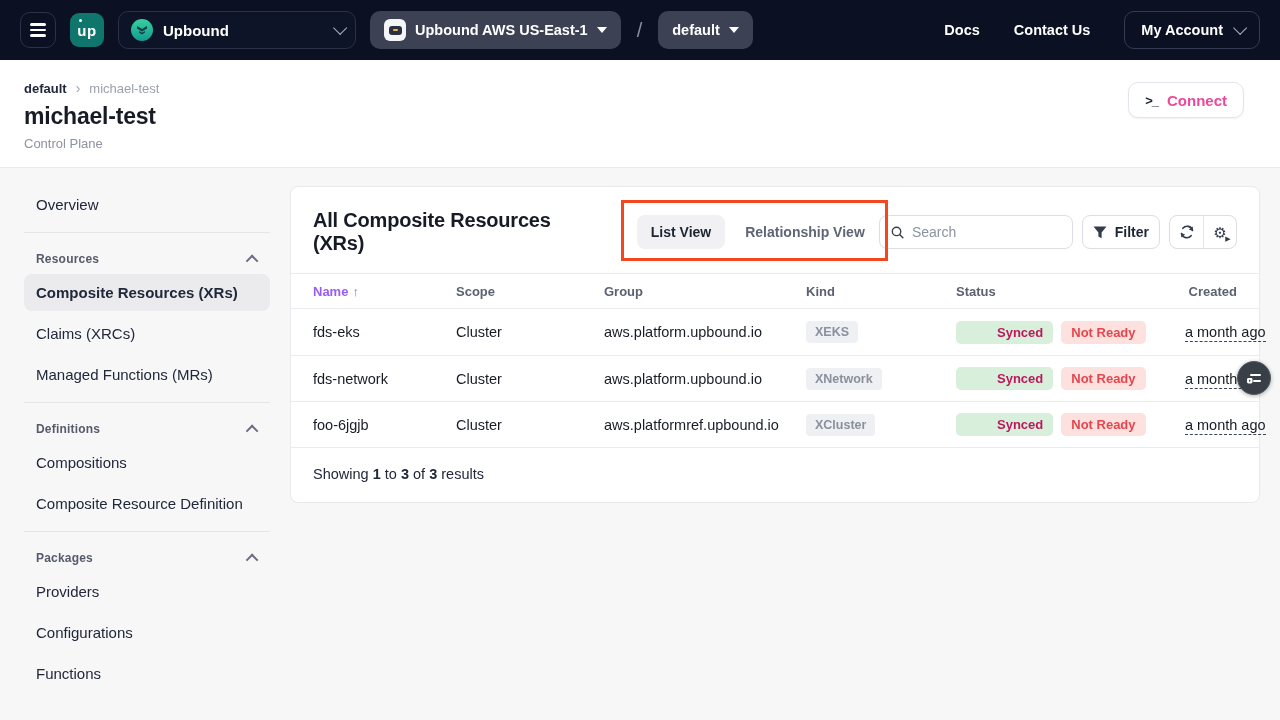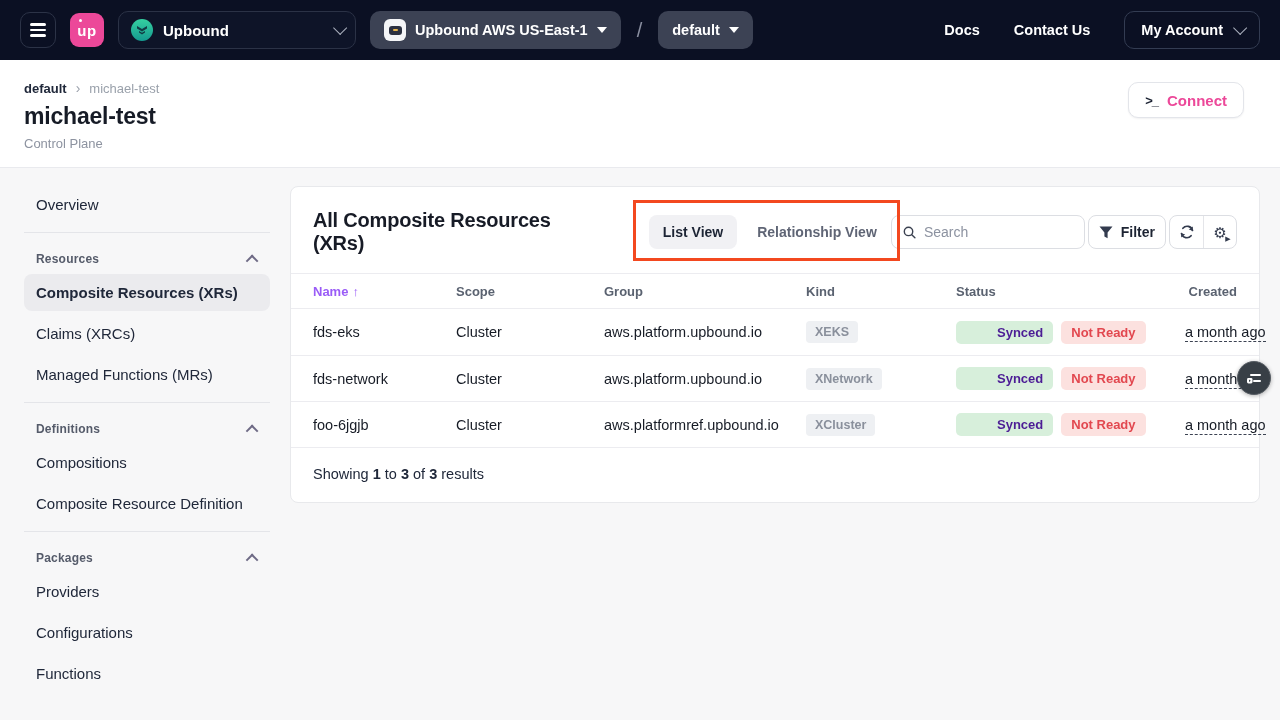--- a/index.html
+++ b/index.html
@@ -4,21 +4,21 @@
 <style>
   * { margin:0; padding:0; box-sizing:border-box; }
   html,body { width:1280px; height:720px; overflow:hidden; background:#f7f7f8;
     font-family:"Liberation Sans", sans-serif; }
 
   
   .topnav { height:60px; background:#0b1023; display:flex; align-items:center; padding:0 20px; gap:14px; }
   .hamburger { width:36px; height:36px; border:1.5px solid #2c3347; border-radius:10px;
     display:flex; flex-direction:column; justify-content:center; align-items:center; gap:3px; cursor:pointer; background:transparent; }
   .hamburger span { display:block; width:16px; height:2.5px; background:#fff; border-radius:2px; }
-  .logo { width:34px; height:34px; background:#ec4899; border-radius:9px; position:relative;
+  .logo { width:34px; height:34px; background:#0f766e; border-radius:9px; position:relative;
     display:flex; align-items:center; justify-content:center; color:#fff; font-weight:bold; font-size:15px; letter-spacing:.5px; }
   .logo .dot { position:absolute; top:6px; left:9px; width:3px; height:3px; border-radius:50%; background:#fff; }
   .org-switcher { width:238px; height:38px; border:1px solid #2b3246; border-radius:10px; background:#0e1428;
     display:flex; align-items:center; gap:10px; padding:0 12px; cursor:pointer; }
   .org-avatar { width:22px; height:22px; border-radius:50%; background:linear-gradient(180deg,#35d0a0,#159a90);
     display:flex; align-items:center; justify-content:center; flex:none; }
   .org-label { color:#fff; font-weight:bold; font-size:15px; flex:1; }
   .chev-thin { width:10px; height:10px; border-right:1.8px solid #aab0bd; border-bottom:1.8px solid #aab0bd;
     transform:rotate(45deg) translateY(-3px); flex:none; }
   .pill-btn { height:38px; background:#3c4254; border-radius:10px; display:flex; align-items:center;
@@ -62,21 +62,21 @@
   
   .card { flex:1; margin:18px 20px 0 0; background:#fff; border:1px solid #e8e9ec; border-radius:8px;
     align-self:flex-start; width:970px; }
   .card-header { display:flex; align-items:center; padding:22px 22px 18px 22px; position:relative; }
   .card-title { font-size:20px; font-weight:800; color:#171b26; letter-spacing:-.2px; }
   .toggle-wrap { position:relative; margin-left:42px; display:flex; align-items:center; gap:6px; }
   .toggle-opt { font-size:14px; font-weight:bold; padding:9px 14px; border-radius:8px; cursor:pointer; color:#5f6575; white-space:nowrap; }
   .toggle-opt.active { background:#f1f1f4; color:#1c2434; }
   .annotation-box { position:absolute; left:-16px; right:-9px; top:-15px; bottom:-12px;
     border:3px solid #f3481f; pointer-events:none; z-index:5; }
-  .header-tools { margin-left:auto; display:flex; align-items:center; gap:3px; }
+  .header-tools { margin-left:auto; display:flex; align-items:center; gap:9px; }
   .search-box { width:194px; height:34px; border:1px solid #dcdee3; border-radius:8px; display:flex;
     align-items:center; gap:8px; padding:0 11px; background:#fff; }
   .search-box input { border:none; outline:none; width:100%; font-size:14px; color:#20283a;
     font-family:"Liberation Sans", sans-serif; background:transparent; }
   .search-box input::placeholder { color:#8c92a0; }
   .btn { height:34px; border:1px solid #dcdee3; border-radius:8px; background:#fff; display:flex;
     align-items:center; gap:8px; padding:0 10px; cursor:pointer; }
   .btn .lbl { font-size:14px; font-weight:bold; color:#1d2433; }
   .icon-group { height:34px; border:1px solid #dcdee3; border-radius:8px; background:#fff; display:flex; align-items:stretch; }
   .icon-cell { width:33px; display:flex; align-items:center; justify-content:center; cursor:pointer; color:#333b4e; }
@@ -91,21 +91,21 @@
   .th { font-size:13px; font-weight:bold; color:#5a6270; cursor:pointer; }
   .th.sorted { color:#9a5cf7; display:flex; align-items:center; gap:4px; }
   .th.right, .td.right { text-align:right; }
   .tbl-row { height:46px; cursor:pointer; }
   .tbl-row + .tbl-row { border-top:1px solid #ececf0; }
   .td { font-size:14.5px; color:#171c26; }
   .kind-badge { display:inline-block; background:#eef0f3; color:#8a909c; font-size:12.5px; font-weight:600;
     padding:4px 9px; border-radius:4px; }
   .status-cell { display:flex; gap:8px; }
   .badge { font-size:13px; font-weight:600; padding:4px 10px; border-radius:5px; white-space:nowrap; }
-  .badge.synced { background:#d7efdb; color:#4c1d95;padding-left:41px; }
+  .badge.synced { background:#d7efdb; color:#be185d;padding-left:41px; }
   .badge.notready { background:#fce1df; color:#e2474f; }
   .created-link { border-bottom:1.5px dashed #3c4352; padding-bottom:1px; cursor:pointer; }
 
   .tbl-footer { border-top:1px solid #ececf0; padding:18px 22px 20px 22px; font-size:14.5px; color:#20283a; }
   .tbl-footer b { font-weight:bold; }
 
   
   .float-btn { position:fixed; left:1237px; top:361px; width:34px; height:34px; border-radius:50%;
     background:#383f46; border:1px solid #565c63; display:flex; align-items:center; justify-content:center;
     cursor:pointer; z-index:20; box-shadow:0 1px 4px rgba(0,0,0,.3); }

